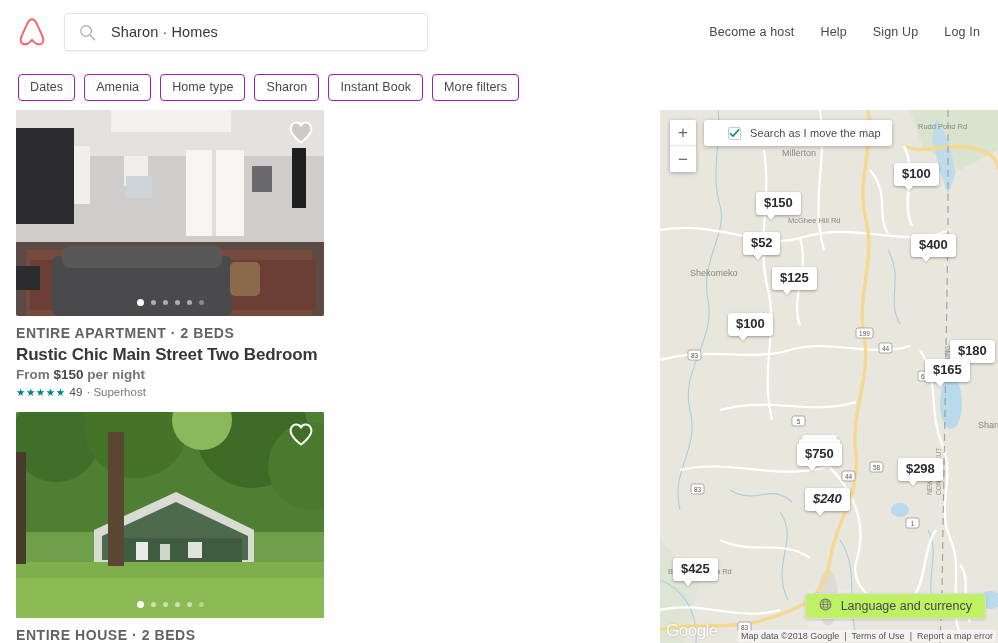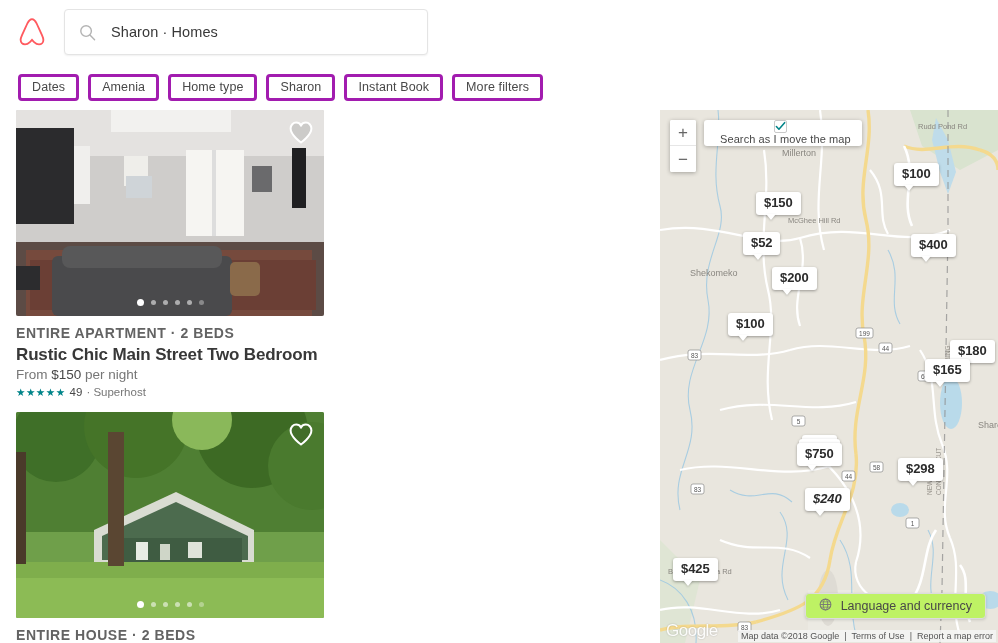--- a/index.html
+++ b/index.html
@@ -25,21 +25,21 @@
   .logo {
     width: 32px; height: 34px;
     flex: 0 0 32px;
     display: flex; align-items: center; justify-content: center;
     margin-right: 16px;
   }
   .logo svg { display:block; }
 
   .search-box {
     width: 364px;
-    height: 46px;
+    height: 38px;
     border: 1px solid #e4e4e4;
     border-radius: 4px;
     background: #fff;
     display: flex;
     align-items: center;
     padding: 0 14px;
     box-shadow: 0 1px 2px rgba(0,0,0,0.06);
   }
   .search-icon { flex: 0 0 18px; margin-right: 14px; opacity: .55; display:flex; }
   .search-value {
@@ -71,21 +71,21 @@
     height: 46px;
     display: flex;
     align-items: center;
     gap: 9px;
     padding: 0 18px;
     background: #fff;
   }
   .filter-chip {
     height: 27px;
     padding: 0 11px;
-    border: 3px solid #a21caf;
+    border: 1px solid #a21caf;
     border-radius: 4px;
     background: #fff;
     font-size: 12.5px;
     color: #484848;
     display: flex;
     align-items: center;
     white-space: nowrap;
     cursor: pointer;
     font-family: "Liberation Sans", sans-serif;
     letter-spacing: .1px;
@@ -168,20 +168,21 @@
     letter-spacing: -.15px;
     line-height: 1.25;
     margin-bottom: 2px;
     white-space: nowrap;
     overflow: hidden;
   }
   .card-price {
     font-size: 13.5px;
     color: #767676;
     margin-bottom: 4px;
+    font-weight: bold;
   }
   .card-price .amt { color: #484848; }
   .card-rating {
     display: flex;
     align-items: center;
     font-size: 11.5px;
     color: #767676;
     gap: 4px;
   }
   .stars { color: #008489; font-size: 10.5px; letter-spacing: .5px; line-height: 1; }
@@ -224,24 +225,23 @@
 
   .search-move {
     position: absolute;
     left: 44px; top: 10px;
     height: 26px;
     background: #fff;
     border-radius: 3px;
     box-shadow: 0 1px 4px rgba(0,0,0,.28);
     display: flex;
     align-items: center;
-    padding: 0 11px 0 16px;
+    padding: 0 11px 0 24px;
     z-index: 20;
     cursor: pointer;
-    flex-direction: column;
   }
   .checkbox {
     width: 13px; height: 13px;
     border: 1px solid #c9c9c9;
     border-radius: 2px;
     margin-right: 9px;
     display: flex; align-items: center; justify-content: center;
     background: #fff;
     flex: 0 0 13px;
   }
@@ -348,20 +348,26 @@
   <div class="search-box">
     <span class="search-icon">
       <svg width="17" height="17" viewBox="0 0 18 18" aria-hidden="true">
         <circle cx="7.5" cy="7.5" r="5.6" fill="none" stroke="#767676" stroke-width="1.5"></circle>
         <line x1="11.6" y1="11.6" x2="16.5" y2="16.7" stroke="#767676" stroke-width="1.5" stroke-linecap="round"></line>
       </svg>
     </span>
     <span class="search-value" title="Try &quot;Sharon&quot;">Sharon · Homes</span>
   </div>
 
+  <nav class="header-nav">
+    <a href="#">Become a host</a>
+    <a href="#">Help</a>
+    <a href="#">Sign Up</a>
+    <a href="#">Log In</a>
+  </nav>
 </div>
 
 <div class="filter-bar">
   <button class="filter-chip">Dates</button>
   <button class="filter-chip">Amenia</button>
   <button class="filter-chip">Home type</button>
   <button class="filter-chip">Sharon</button>
   <button class="filter-chip">Instant Book</button>
   <button class="filter-chip">More filters</button>
 </div>
@@ -627,21 +633,21 @@
         </div>
         <div class="price-pin" style="left: 83px; top: 122px;">
           <div class="bubble">$52</div>
                   <div class="tail"></div>
         </div>
         <div class="price-pin" style="left: 251px; top: 124px;">
           <div class="bubble">$400</div>
                   <div class="tail"></div>
         </div>
         <div class="price-pin" style="left: 112px; top: 157px;">
-          <div class="bubble">$200</div>
+          <div class="bubble">$125</div>
                   <div class="tail"></div>
         </div>
         <div class="price-pin" style="left: 68px; top: 203px;">
           <div class="bubble">$100</div>
                   <div class="tail"></div>
         </div>
         <div class="price-pin" style="left: 290px; top: 230px;">
           <div class="bubble">$180</div>
                   <div class="tail"></div>
         </div>

